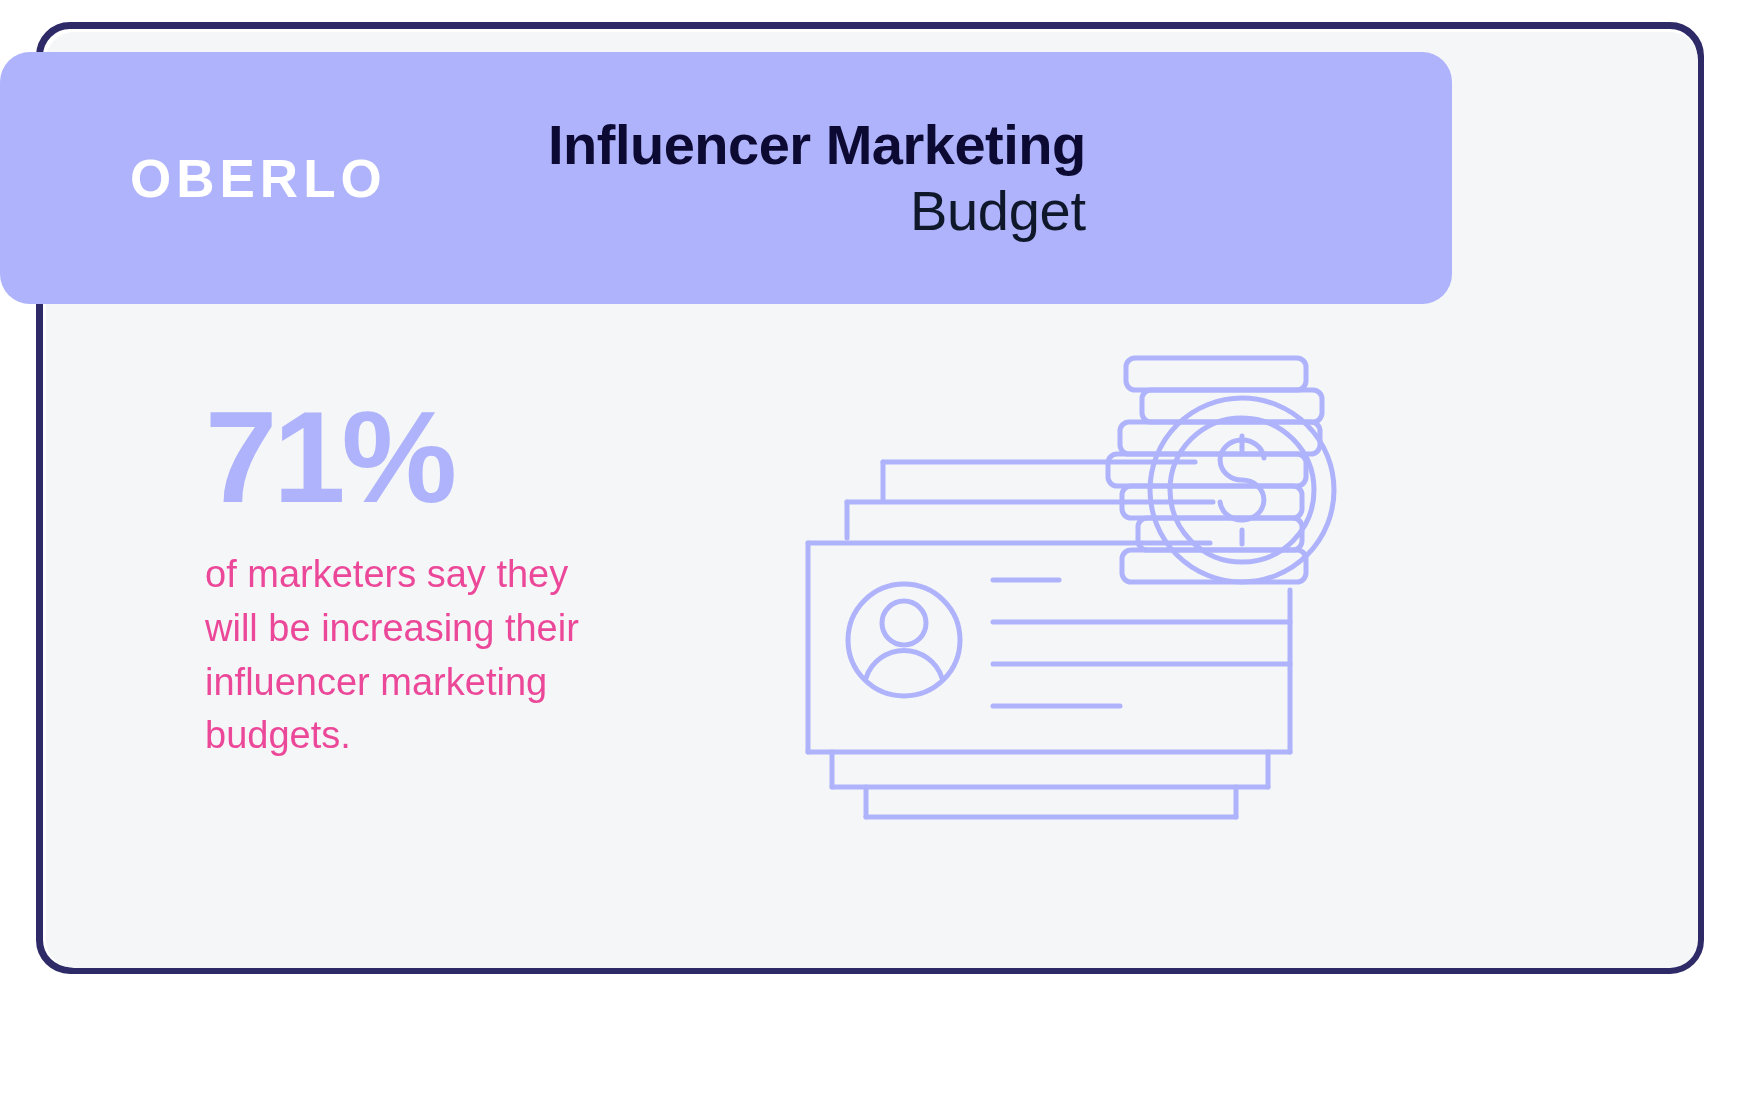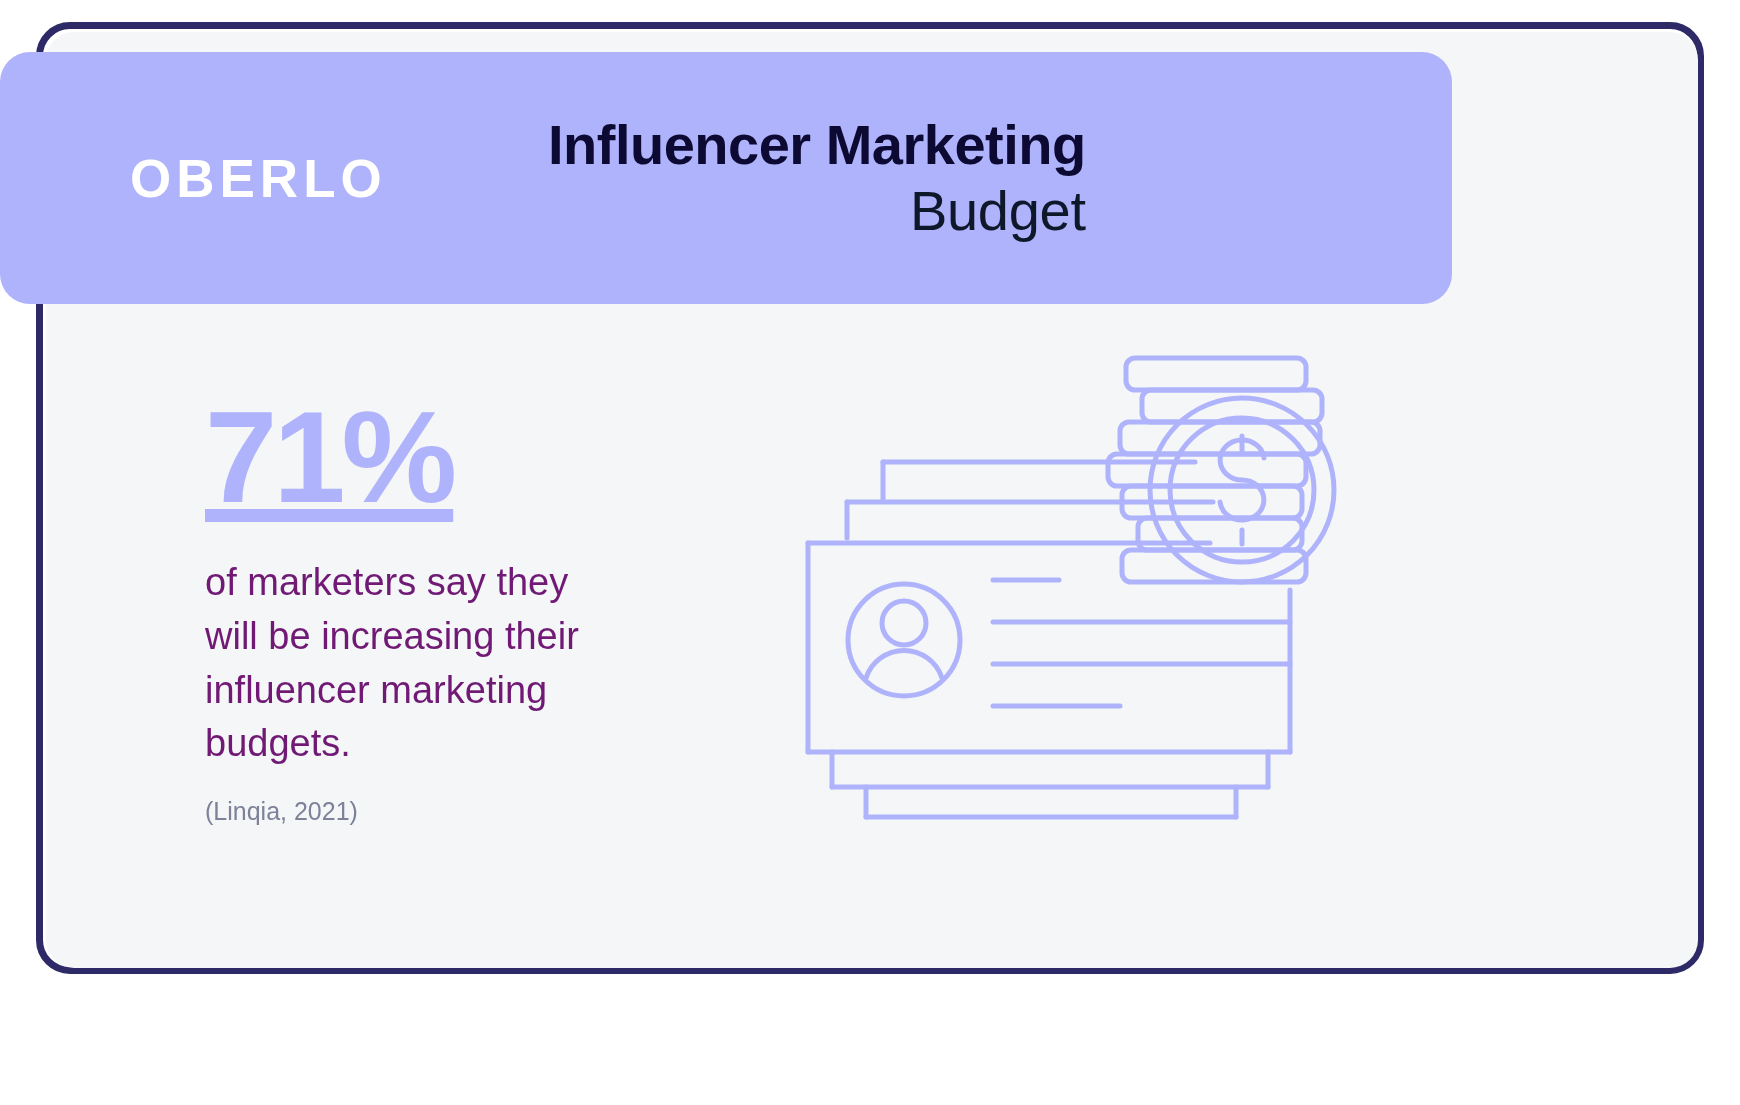--- a/index.html
+++ b/index.html
@@ -97,27 +97,26 @@
     left: 205px;
     top: 398px;
     width: 450px;
   }
   .stat-figure {
     font-size: 130px;
     font-weight: bold;
     color: #aeb3fb;
     line-height: 0.92;
     letter-spacing: -4px;
-    text-decoration: underline;
   }
   .stat-description {
-    margin-top: 38px;
+    margin-top: 30px;
     font-size: 38px;
     line-height: 1.42;
-    color: #701a75;
+    color: #ec4899;
     font-weight: normal;
     max-width: 420px;
   }
   .stat-source {
     margin-top: 26px;
     font-size: 25px;
     color: #7d8299;
     font-weight: normal;
   }
 
@@ -144,21 +143,20 @@
     <div class="brand-logo">OBERLO</div>
     <div class="header-title">
       <span class="line-strong">Influencer Marketing</span>
       <span class="line-light">Budget</span>
     </div>
   </div>
 
   <div class="stat-block">
     <div class="stat-figure">71%</div>
     <div class="stat-description">of marketers say they will be increasing their influencer marketing budgets.</div>
-    <div class="stat-source">(Linqia, 2021)</div>
   </div>
 
   <div class="illustration">
     <svg viewBox="0 0 620 480" fill="none" xmlns="http://www.w3.org/2000/svg" stroke="#aeb3fb" stroke-width="5" stroke-linecap="round" stroke-linejoin="round">
 
       <g stroke="#aeb3fb">
         <path d="M113 122 L113 160"></path>
         <path d="M113 122 L425 122"></path>
       </g>
 

